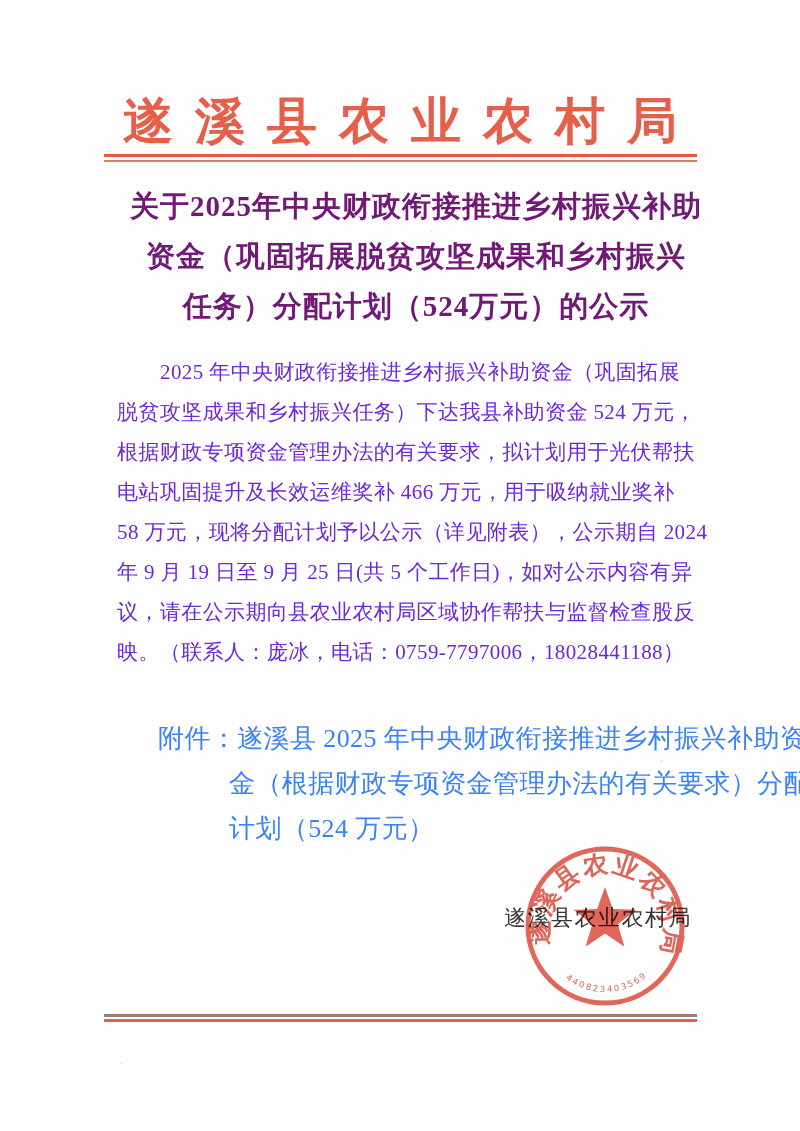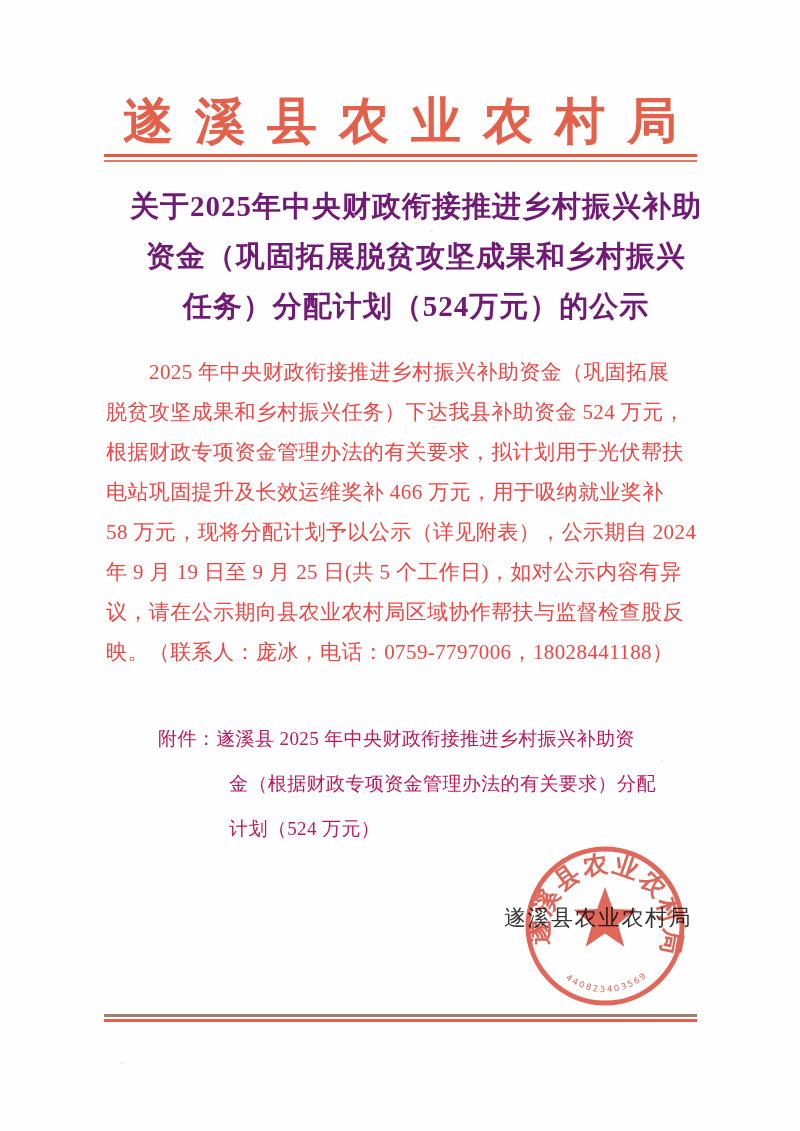--- a/index.html
+++ b/index.html
@@ -33,33 +33,33 @@
     position:absolute;top:181px;left:76px;width:680px;
     text-align:center;
     color:#701a75;
     font-size:29px;font-weight:bold;
     line-height:50px;
     letter-spacing:1px;
   }
 
   
   .body-paragraph{
-    position:absolute;top:352px;left:106px;width:578px;
-    color:#ef4444;
+    position:absolute;top:352px;left:117px;width:578px;
+    color:#6d28d9;
     font-size:21px;
     line-height:40px;
     letter-spacing:0.4px;
   }
   .body-line{height:40px;white-space:nowrap;}
   .body-line.indent{text-indent:43px;}
 
   
   .attachment-block{
     position:absolute;top:716px;left:158px;width:540px;
-    color:#be185d;font-size:19px;line-height:45px;letter-spacing:0.4px;
+    color:#3b82f6;font-size:26px;line-height:45px;letter-spacing:0.4px;
   }
   .attachment-line{height:45px;white-space:nowrap;}
   .attachment-line.cont{margin-left:71px;}
 
   
   .signature-line{
     position:absolute;top:903px;right:108px;
     color:#363636;font-size:22px;letter-spacing:1.5px;white-space:nowrap;
   }
   .date-line{

